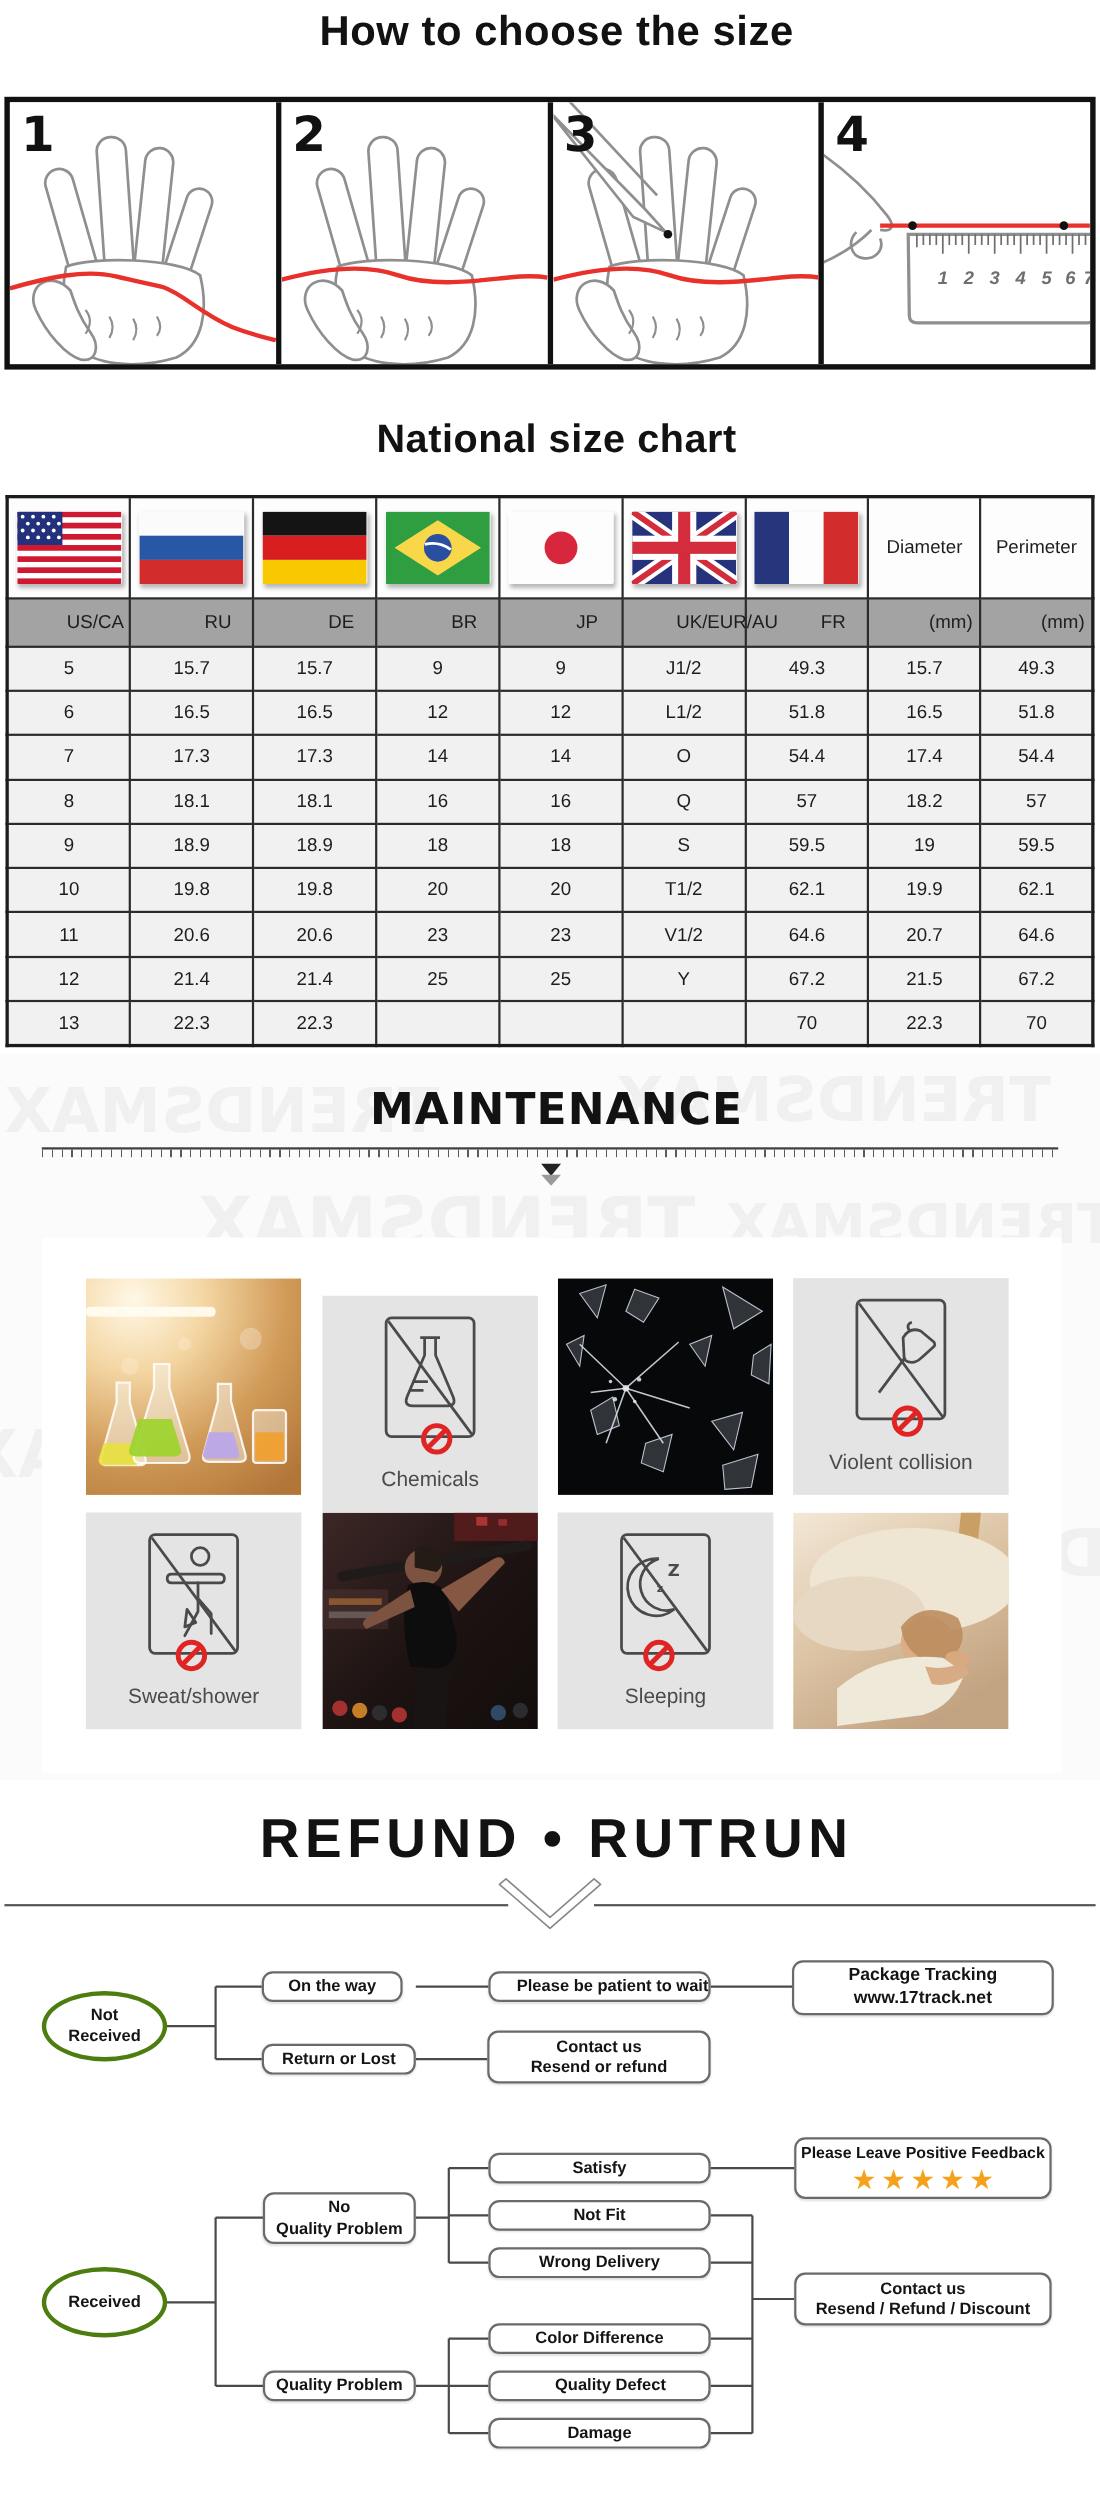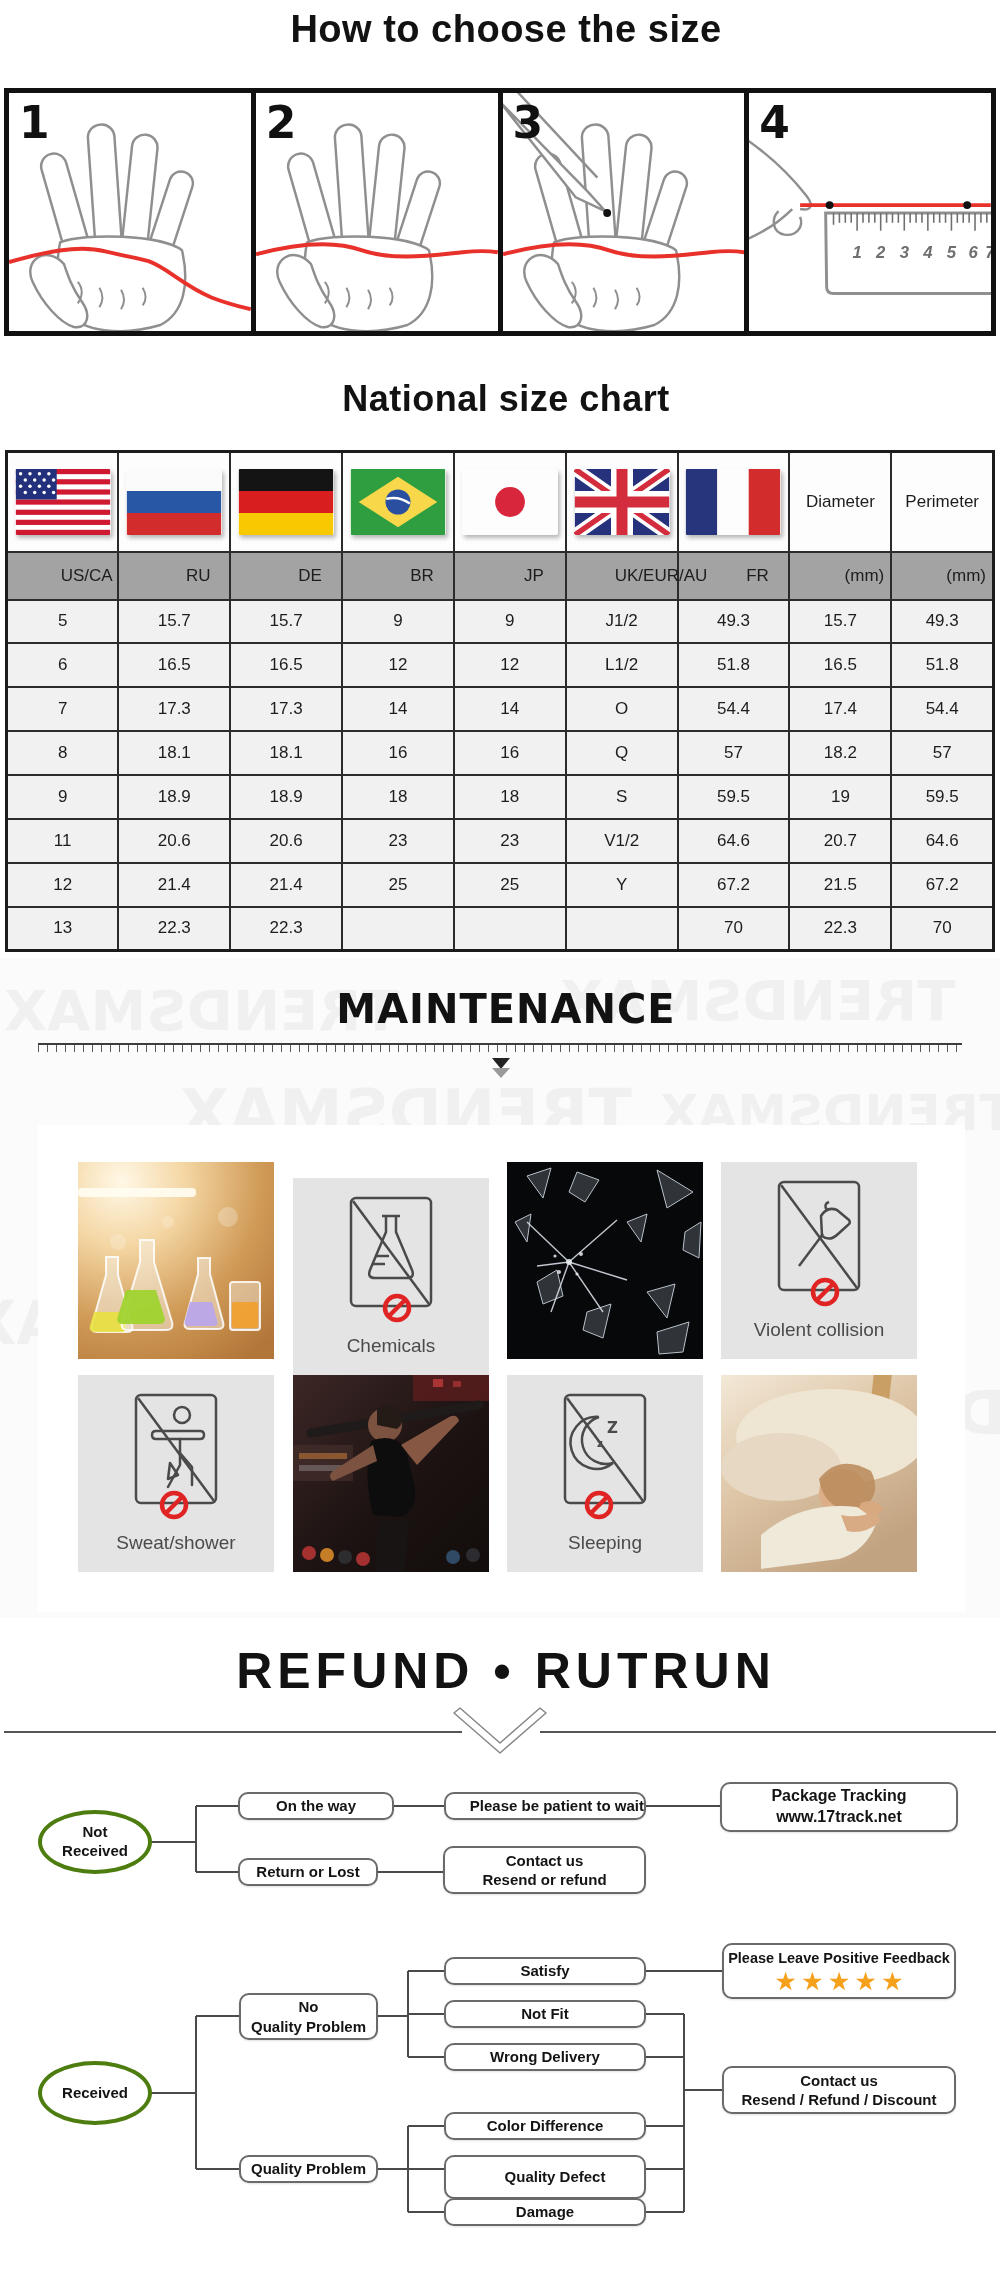--- a/index.html
+++ b/index.html
@@ -305,20 +305,31 @@
             <td>18.9</td>
             <td>18.9</td>
             <td>18</td>
             <td>18</td>
             <td>S</td>
             <td>59.5</td>
             <td>19</td>
             <td>59.5</td>
           </tr>
           <tr class="data-row">
+            <td>10</td>
+            <td>19.8</td>
+            <td>19.8</td>
+            <td>20</td>
+            <td>20</td>
+            <td>T1/2</td>
+            <td>62.1</td>
+            <td>19.9</td>
+            <td>62.1</td>
+          </tr>
+          <tr class="data-row">
             <td>11</td>
             <td>20.6</td>
             <td>20.6</td>
             <td>23</td>
             <td>23</td>
             <td>V1/2</td>
             <td>64.6</td>
             <td>20.7</td>
             <td>64.6</td>
           </tr>
@@ -565,21 +576,21 @@
       <path d="M646,234 H684 M646,277 H684 M684,234 V432 M684,310 H722"></path>
       <path d="M646,346 H684 M646,389 H684 M646,432 H684"></path>
       <path d="M378,389 H408 M408,346 V432 M408,346 H444 M408,389 H444 M408,432 H444"></path>
     </g>
   </svg>
 
   <div class="fc-ellipse" style="left:38px; top:1810px; width:114px; height:64px;">
     <span>Not</span>
     <span>Received</span>
   </div>
-  <div class="fc-box" style="left:238px; top:1792px; width:156px; height:28px;align-items:center;">
+  <div class="fc-box" style="left:238px; top:1792px; width:128px; height:28px;align-items:center;">
     <span>On the way</span>
   </div>
   <div class="fc-box" style="left:444px; top:1792px; width:202px; height:28px;align-items:flex-end;">
     <span>Please be patient to wait</span>
   </div>
   <div class="fc-box" style="left:720px; top:1782px; width:238px; height:50px; font-size:16px;">
     <span>Package Tracking</span>
     <span>www.17track.net</span>
   </div>
   <div class="fc-box" style="left:238px; top:1858px; width:140px; height:28px;">
@@ -613,20 +624,20 @@
   <div class="fc-box" style="left:722px; top:2066px; width:234px; height:48px;">
     <span>Contact us</span>
     <span>Resend / Refund / Discount</span>
   </div>
   <div class="fc-box" style="left:239px; top:2155px; width:139px; height:28px;">
     <span>Quality Problem</span>
   </div>
   <div class="fc-box" style="left:444px; top:2112px; width:202px; height:28px;">
     <span>Color Difference</span>
   </div>
-  <div class="fc-box" style="left:444px; top:2155px; width:202px; height:44px;padding-left:20px;">
+  <div class="fc-box" style="left:444px; top:2155px; width:202px; height:28px;padding-left:20px;">
     <span>Quality Defect</span>
   </div>
   <div class="fc-box" style="left:444px; top:2198px; width:202px; height:28px;">
     <span>Damage</span>
   </div>
 
 </div>
 
 </body></html>

